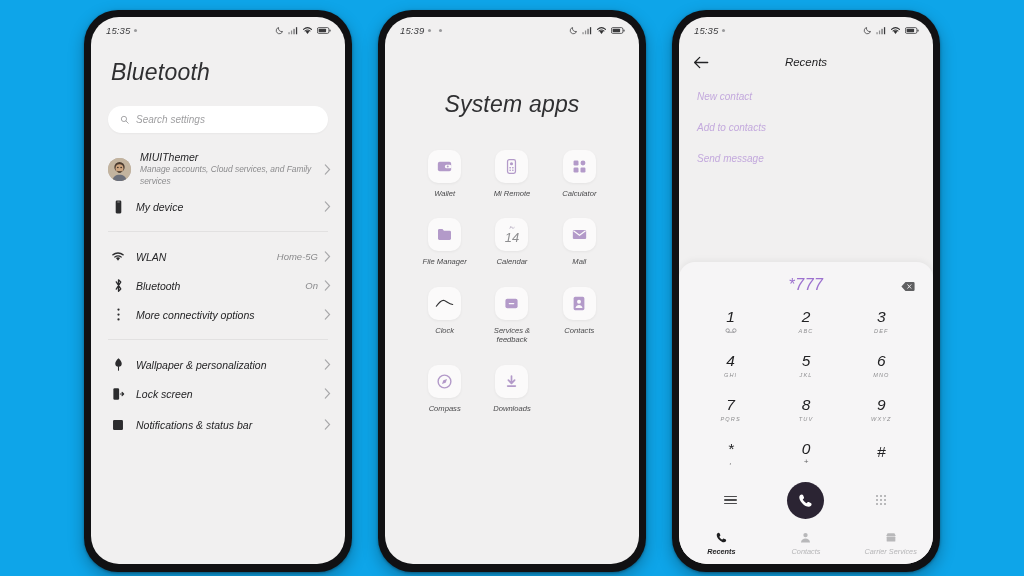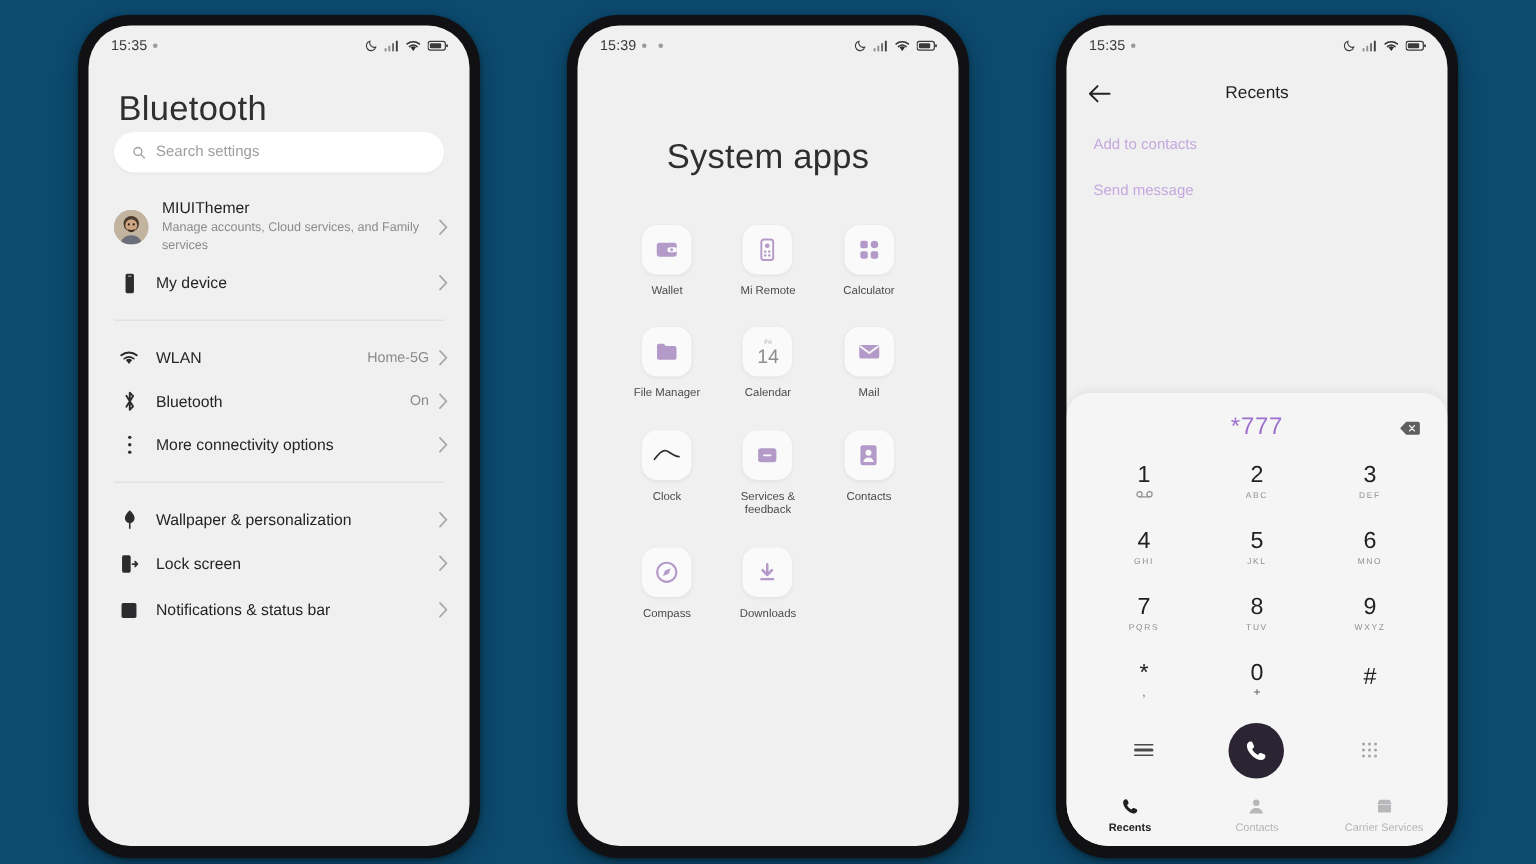--- a/index.html
+++ b/index.html
@@ -5,26 +5,27 @@
   * { box-sizing: border-box; margin: 0; padding: 0; }
   html, body {
     width: 1024px; height: 576px;
     background: #ffffff;
     font-family: "Liberation Sans", sans-serif;
     overflow: hidden;
   }
   .stage {
     position: relative;
     width: 1024px; height: 576px;
-    background: #0c4a6e;
+    background: #0ea5e9;
     display: flex;
     justify-content: center;
     align-items: flex-start;
-    gap: 58px;
+    gap: 26px;
     padding-top: 10px;
+    font-style: italic;
   }
 
   
   .phone {
     position: relative;
     width: 268px; height: 562px;
     background: #111113;
     border-radius: 34px;
     padding: 7px 7px 8px 7px;
     box-shadow: 0 6px 16px rgba(0,0,0,0.28), 0 1px 3px rgba(0,0,0,0.35);
@@ -57,21 +58,21 @@
   .big-title {
     font-size: 23px;
     color: #2f2f31;
     font-weight: 400;
     letter-spacing: .2px;
   }
 
   
   .s-head { padding: 16px 20px 0 20px; }
   .searchbar {
-    margin: 2px 17px 0 17px;
+    margin: 20px 17px 0 17px;
     height: 27px;
     background: #ffffff;
     border-radius: 16px;
     display: flex; align-items: center;
     gap: 7px; padding: 12px 12px;
     box-shadow: 0 1px 2px rgba(0,0,0,0.04);
   }
   .searchbar .ph { font-size: 10px; color: #9e9ea0; }
 
   .sgroup { margin-top: 13px; }
@@ -583,20 +584,21 @@
       <div class="topbar">
         <span class="back">
           <svg width="16" height="13" viewBox="0 0 20 16">
               <path d="M18.4 8H2M8.4 1.6L2 8l6.4 6.4" fill="none" stroke="#232325" stroke-width="1.6" stroke-linecap="round" stroke-linejoin="round"></path>
             </svg>
         </span>
         <span class="ttl">Recents</span>
       </div>
 
       <div class="links">
+        <a href="#">New contact</a>
         <a href="#">Add to contacts</a>
         <a href="#">Send message</a>
       </div>
 
       <div class="dialpanel">
 
         <div class="numrow">
           <span class="num">*777</span>
           <span class="del">
             <svg width="14" height="11" viewBox="0 0 20 15">

